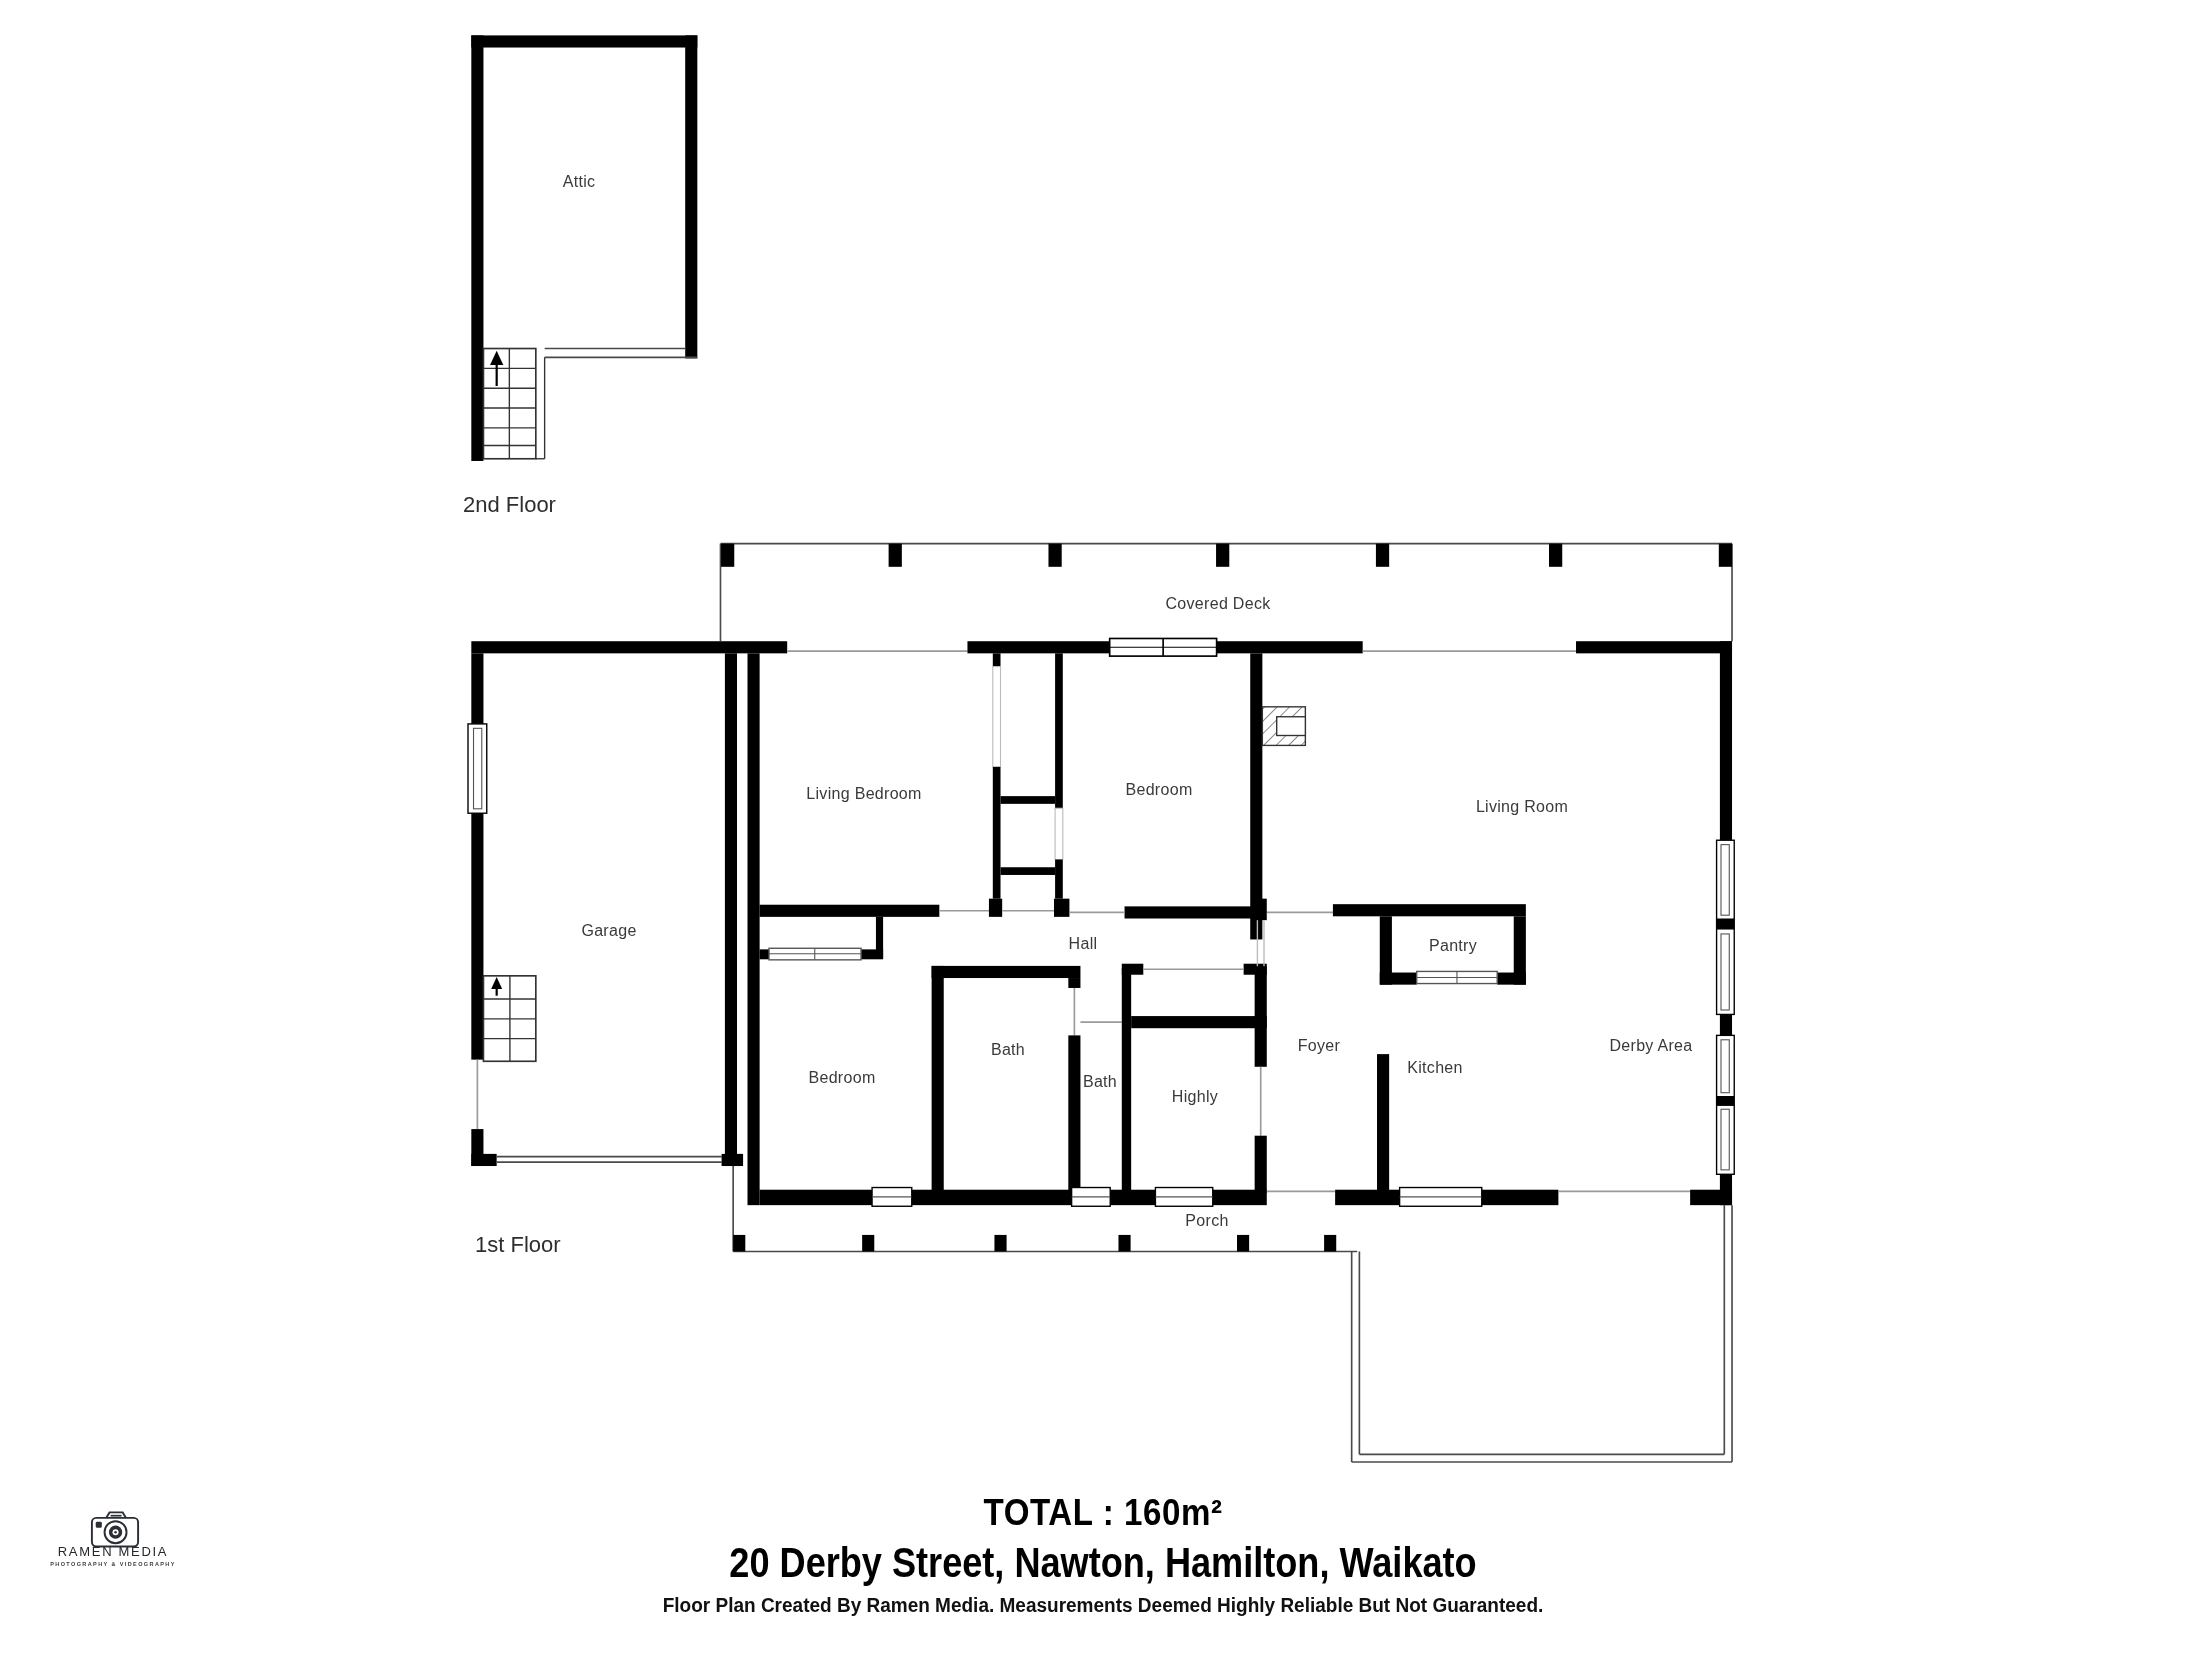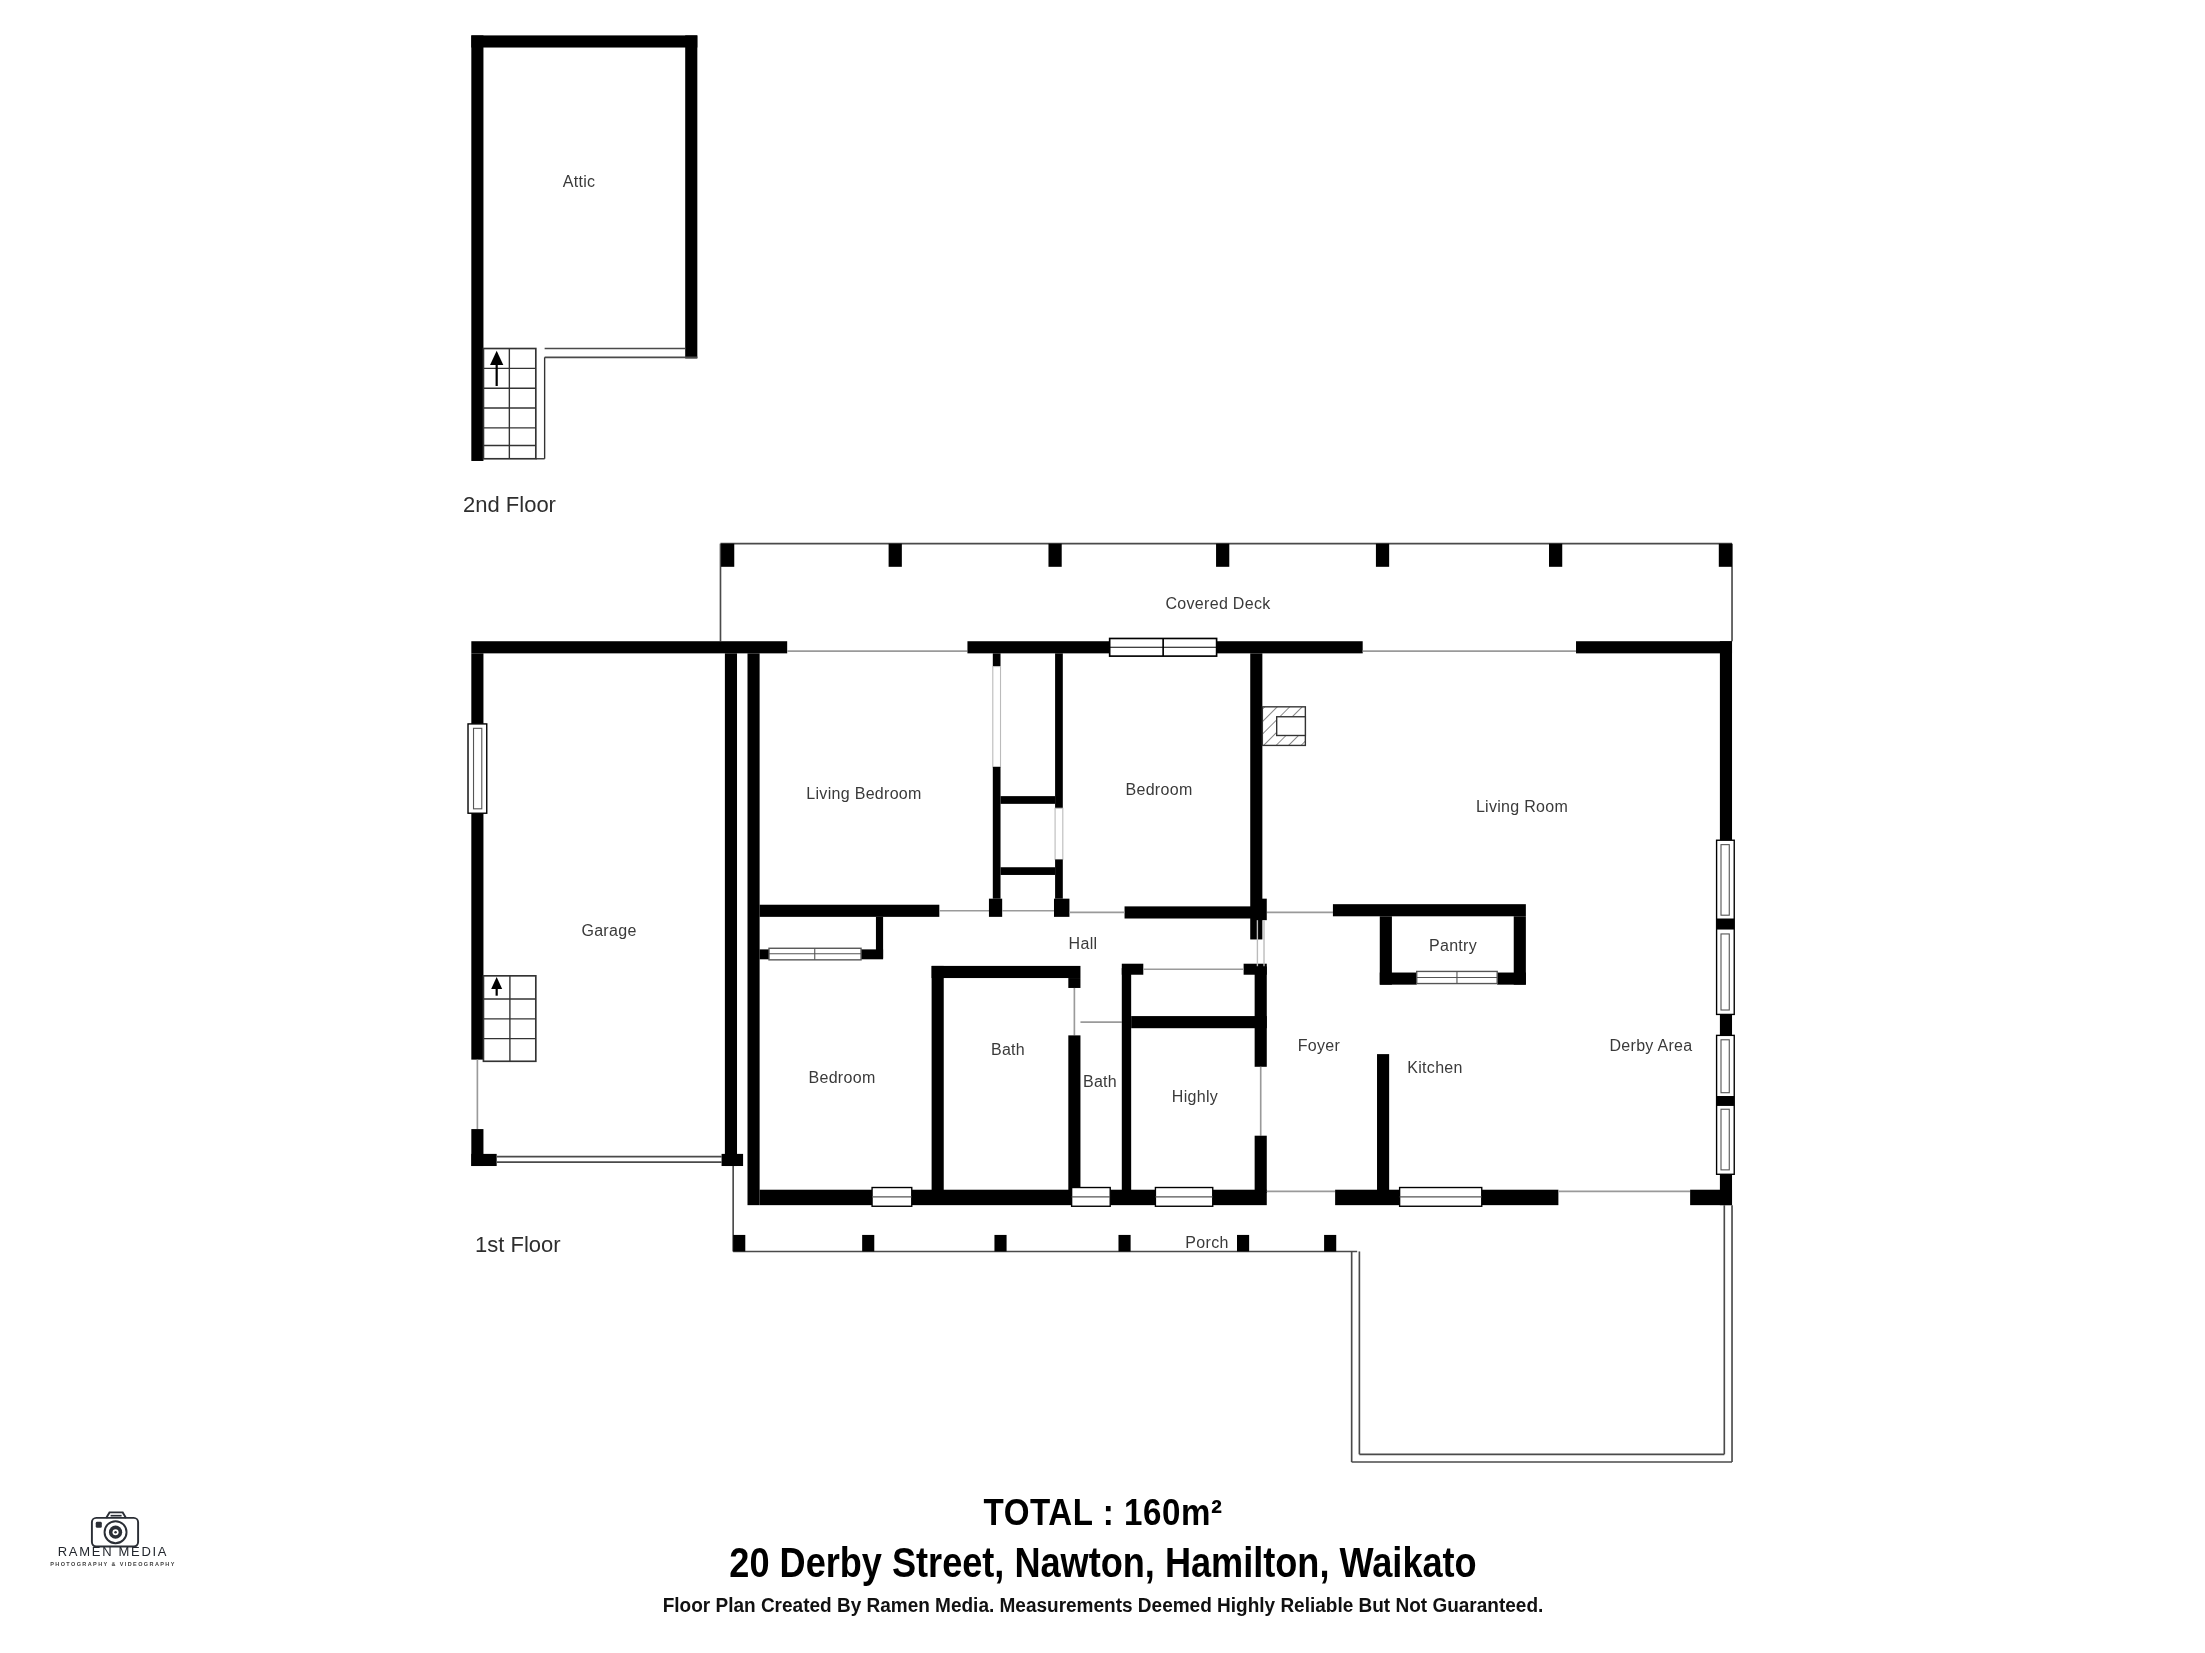--- a/index.html
+++ b/index.html
@@ -277,21 +277,21 @@
 <div class="lbl" style="left:609px;top:931px;">Garage</div>
 <div class="lbl" style="left:1083px;top:944px;">Hall</div>
 <div class="lbl" style="left:1453px;top:946px;">Pantry</div>
 <div class="lbl" style="left:842px;top:1078px;">Bedroom</div>
 <div class="lbl" style="left:1008px;top:1050px;">Bath</div>
 <div class="lbl" style="left:1100px;top:1082px;">Bath</div>
 <div class="lbl" style="left:1195px;top:1097px;">Highly</div>
 <div class="lbl" style="left:1319px;top:1046px;">Foyer</div>
 <div class="lbl" style="left:1435px;top:1068px;">Kitchen</div>
 <div class="lbl" style="left:1651px;top:1046px;">Derby Area</div>
-<div class="lbl" style="left:1207px;top:1221px;margin-top:22px;">Porch</div>
+<div class="lbl" style="left:1207px;top:1221px;">Porch</div>
 
 <div class="floorlbl" style="left:475px;top:1232px;">1st Floor</div>
 
 <div class="footer-total">TOTAL : 160m²</div>
 <div class="footer-address">20 Derby Street, Nawton, Hamilton, Waikato</div>
 <div class="footer-disclaimer">Floor Plan Created By Ramen Media. Measurements Deemed Highly Reliable But Not Guaranteed.</div>
 
 <svg width="66" height="44" viewBox="0 0 120 80" style="left:82px;top:1508px;">
   <rect x="18" y="18" width="84" height="52" rx="8" fill="none" stroke="#2a2e35" stroke-width="3.5"></rect>
   <path d="M44 18 L50 8 L74 8 L80 18" fill="none" stroke="#2a2e35" stroke-width="3.5"></path>

